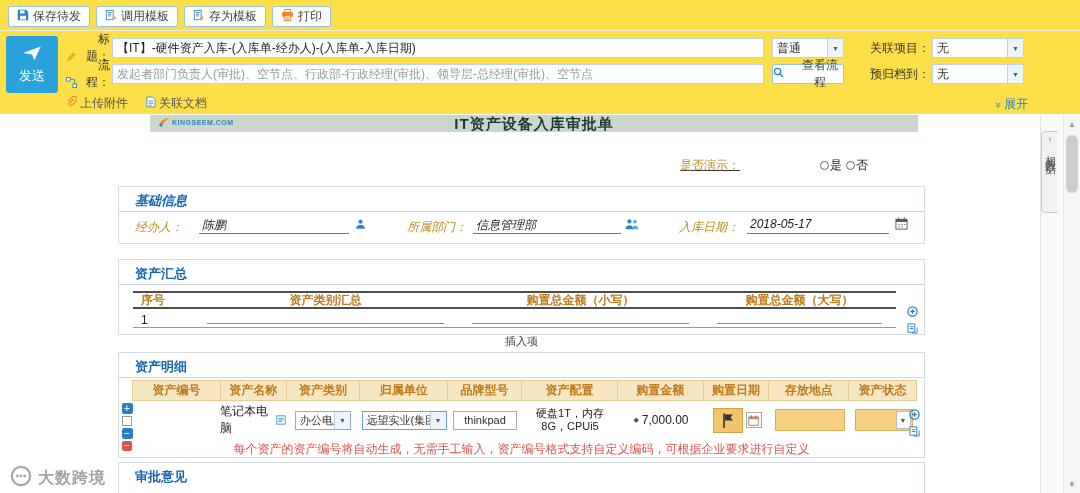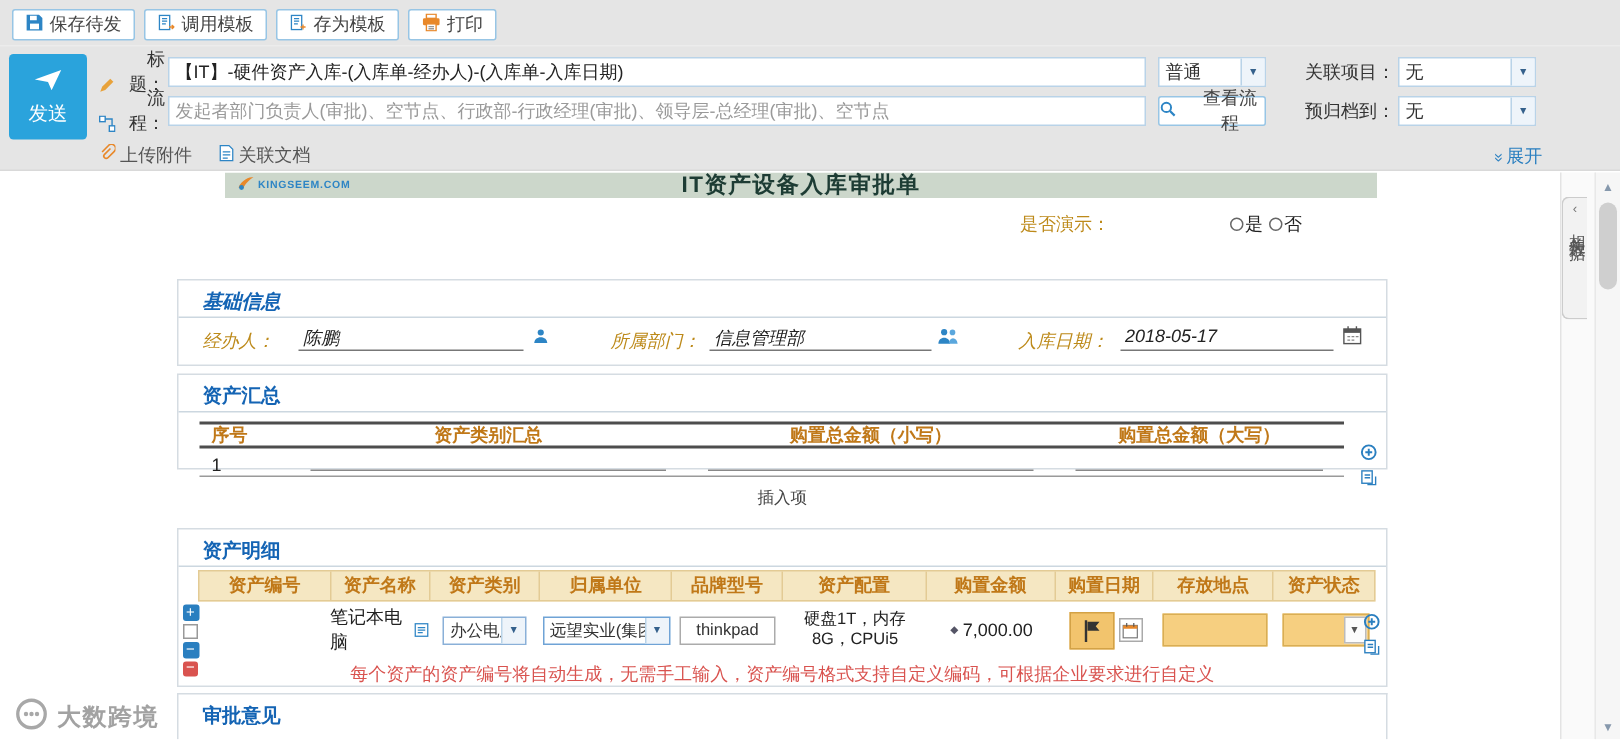--- a/index.html
+++ b/index.html
@@ -1,20 +1,20 @@
 <!DOCTYPE html>
 <html><head>
 <meta charset="utf-8">
 <style>
   * { margin:0; padding:0; box-sizing:border-box; }
   body { font-family:"Liberation Sans", sans-serif; }
   .page { position:relative; width:1080px; height:493px; background:#fff; overflow:hidden; font-size:12px; color:#333; }
 
   
-  .top-chrome { position:absolute; left:0; top:0; width:1080px; height:114px; background:#e5e5e5; border-bottom:1px solid #d9d9d9; }
+  .top-chrome { position:absolute; left:0; top:0; width:1080px; height:114px; background:#fde047; border-bottom:1px solid #d9d9d9; }
   .toolbar { position:absolute; left:8px; top:4px; height:24px; display:flex; align-items:center; gap:6px; }
   .tbtn { display:inline-flex; align-items:center; gap:4px; height:21px; border:1px solid #97c5e5; border-radius:2px; background:#fff; padding:0 8px; font-size:12px; color:#444; cursor:pointer; }
   .toolbar-sep { border-bottom:1px solid #ececec; position:absolute; top:30px; left:0; width:1080px; }
 
   .send-btn { position:absolute; left:6px; top:36px; width:52px; height:57px; background:#2aa3dc; border:none; border-radius:3px; color:#fff; font-size:13px; display:flex; flex-direction:column; align-items:center; justify-content:center; gap:3px; cursor:pointer; }
 
   .fh-row { position:absolute; left:66px; height:22px; display:flex; align-items:center; }
   .row1 { top:37px; } .row2 { top:63px; }
   .fh-label { width:44px; text-align:right; display:inline-flex; align-items:flex-end; justify-content:flex-end; gap:2px; color:#333; }
   .fh-input { width:652px; height:20px; border:1px solid #b9d3e8; font-size:12px; padding:0 4px; color:#222; margin-left:2px; font-family:"Liberation Sans",sans-serif; }
@@ -29,30 +29,30 @@
   .alink { display:inline-flex; align-items:center; gap:3px; color:#555; cursor:pointer; }
   .expand-link { position:absolute; left:996px; top:96px; color:#2a7fc0; display:inline-flex; align-items:center; gap:2px; cursor:pointer; }
   .chev { display:inline-block; transform:rotate(90deg); font-size:11px; line-height:10px; }
 
   
   .doc-area { position:absolute; left:0; top:115px; width:1040px; height:378px; background:#fff; overflow:hidden; }
   .doc-band { position:absolute; left:150px; top:0; width:768px; height:17px; background:#ccd7cb; display:flex; align-items:center; justify-content:center; }
   .doc-title { font-size:15px; font-weight:bold; color:#1d3c34; letter-spacing:1px; line-height:17px; }
   .logo { position:absolute; left:8px; top:2px; display:inline-flex; align-items:center; gap:2px; font-size:7px; font-weight:bold; color:#2d85c5; letter-spacing:0.5px; }
 
-  .demo-row { position:absolute; left:680px; top:26px; display:flex; align-items:flex-start; }
+  .demo-row { position:absolute; left:680px; top:42px; display:flex; align-items:flex-start;text-decoration:underline; }
   .olabel { color:#bd8a1a; }
   .radio-group { position:absolute; left:136px; top:0; display:flex; align-items:center; white-space:nowrap; color:#222; }
   .radio { display:inline-block; width:9px; height:9px; border:1px solid #666; border-radius:50%; background:#fff; margin:0 1px 0 4px; }
 
   .sec { position:absolute; left:118px; width:807px; border:1px solid #d5dce2; background:#fff; }
   .sec-h { position:absolute; left:16px; top:5px; color:#1464b4; font-weight:bold; font-size:13px; }
   .sec-line { position:absolute; left:0; right:0; top:24px; border-bottom:1px solid #ccd7e0; }
   .sec-basic { top:71px; height:58px;font-style:italic; }
-  .sec-summary { top:134px; height:64px; }
+  .sec-summary { top:144px; height:76px; }
   .sec-detail { top:237px; height:106px; }
   .sec-approval { top:347px; height:50px; border-bottom:none; }
 
   .uval { position:absolute; border-bottom:1px solid #777; height:17px; font-size:12px; color:#222; padding-left:3px; cursor:text; }
   .b-hl { position:absolute; left:16px; top:32px; }
   .b-hv { left:80px; top:30px; width:150px; }
   .ic-person { position:absolute; left:236px; top:31px; cursor:pointer; }
   .b-dl { position:absolute; left:288px; top:32px; }
   .b-dv { left:354px; top:30px; width:148px; }
   .ic-people { position:absolute; left:506px; top:31px; cursor:pointer; }

